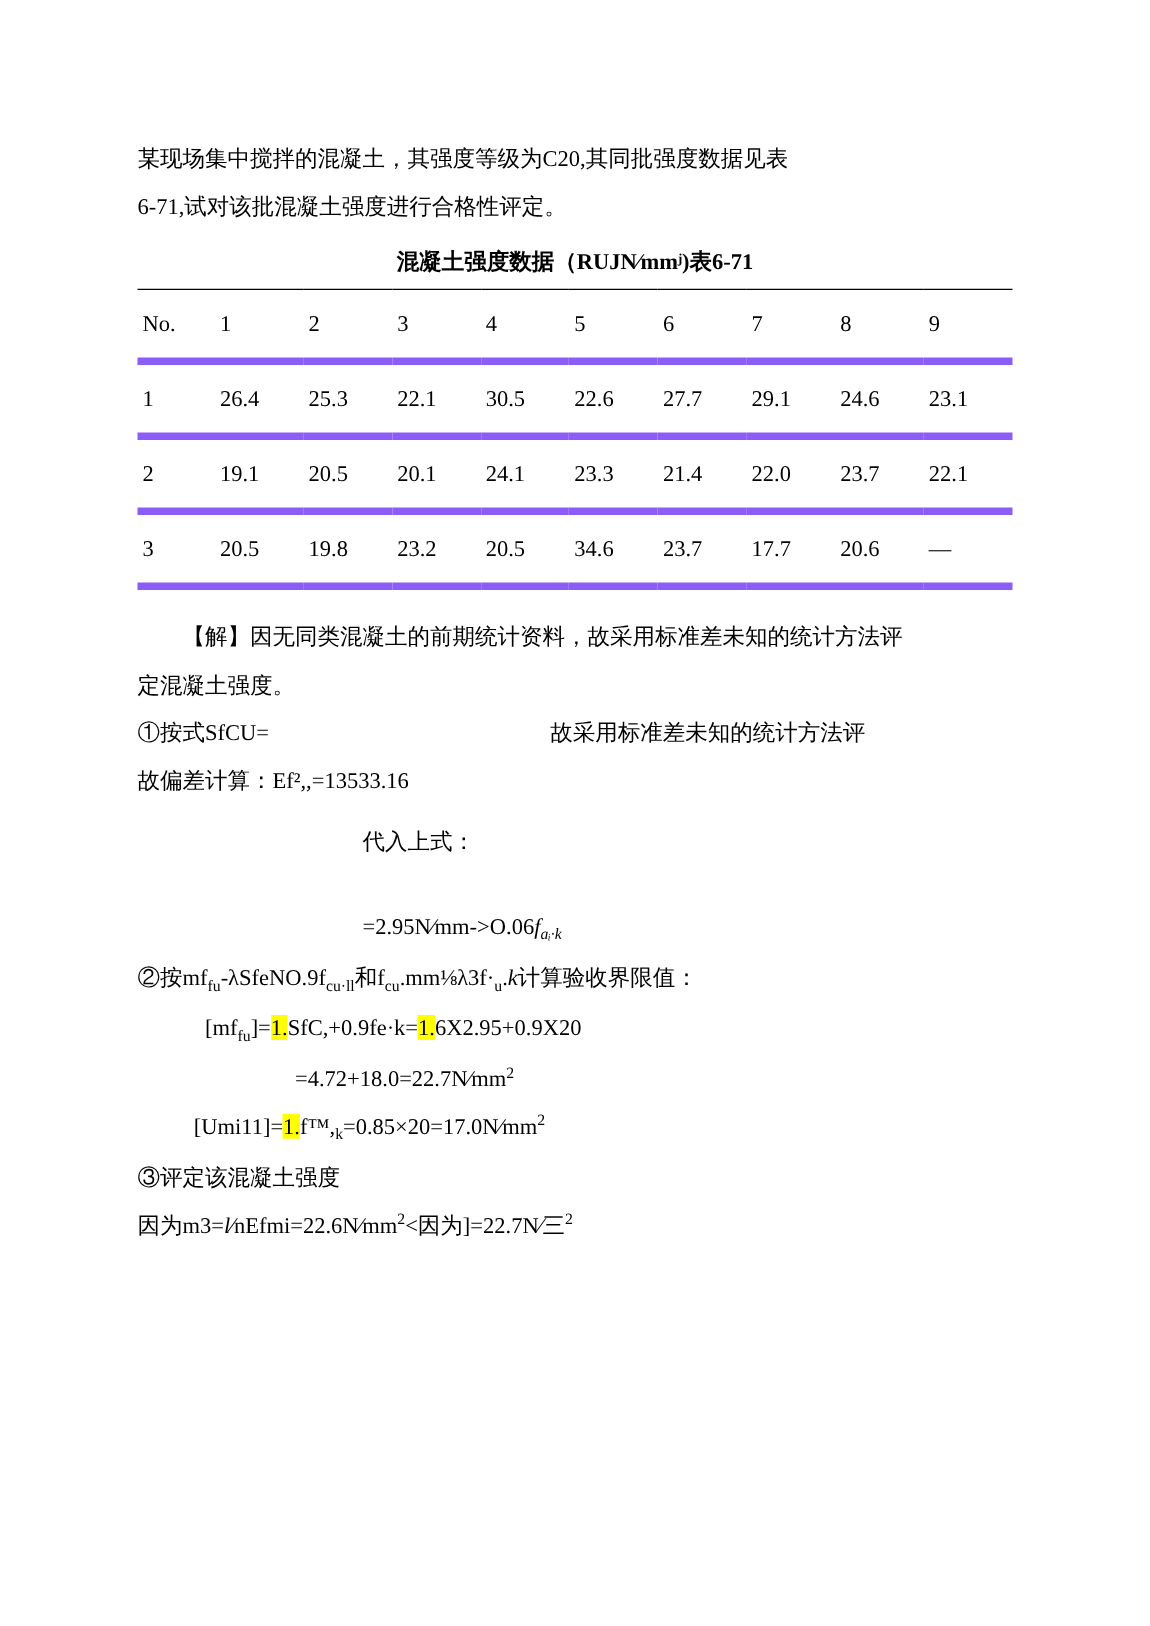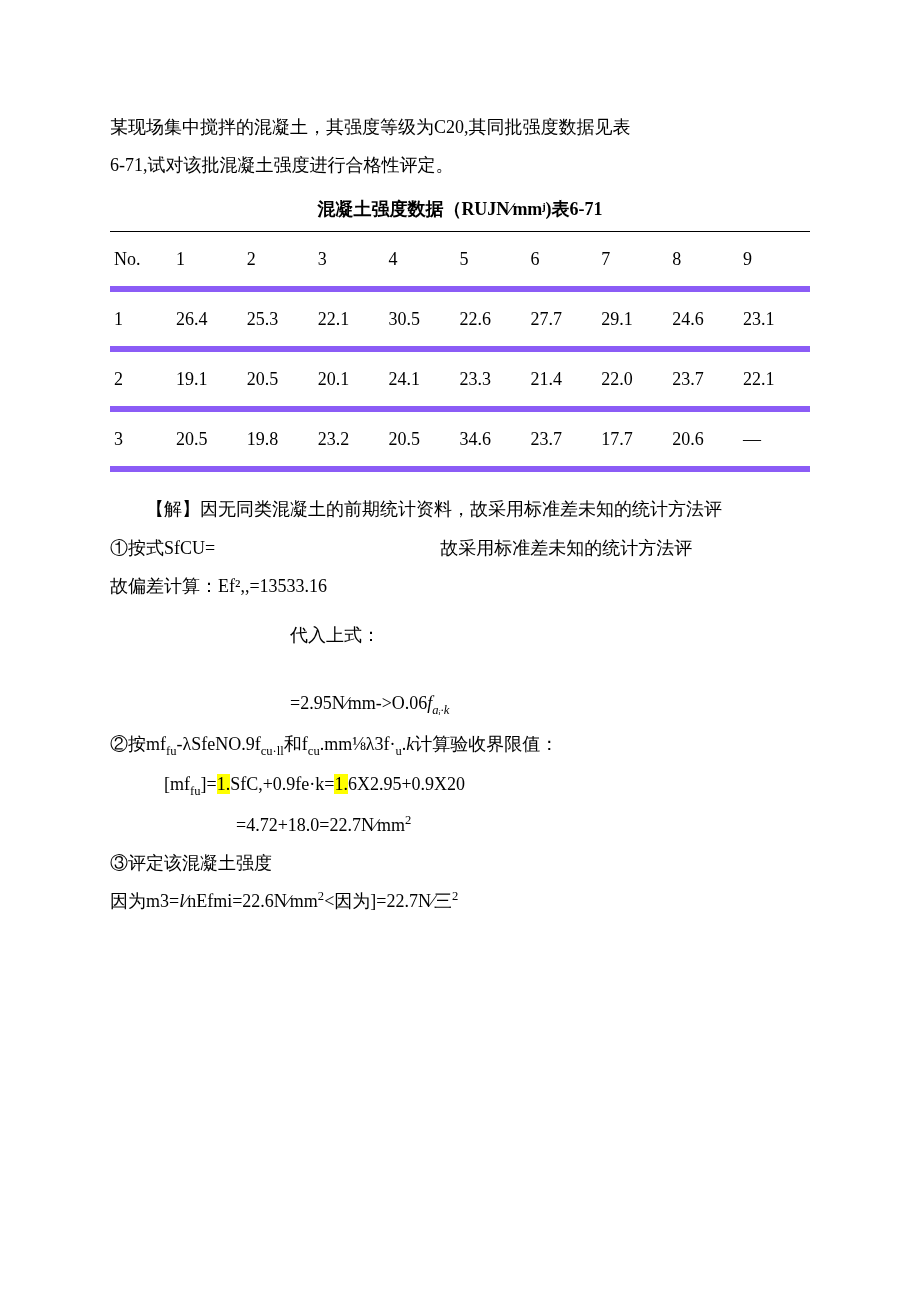--- a/index.html
+++ b/index.html
@@ -113,20 +113,21 @@
       <td>34.6</td>
       <td>23.7</td>
       <td>17.7</td>
       <td>20.6</td>
       <td>—</td>
     </tr>
   </tbody>
     </table>
 
   <p class="para indent">【解】因无同类混凝土的前期统计资料，故采用标准差未知的统计方法评</p>
+  <p class="para">定混凝土强度。</p>
 
   <p class="para">
     <span>①按式SfCU=</span>
     <span style="display:inline-block;width:12em;"></span>
     <span>故采用标准差未知的统计方法评</span>
   </p>
 
   <p class="para">故偏差计算：Ef²,,=13533.16</p>
 
 
@@ -143,20 +144,23 @@
   </p>
 
   <p class="para" style="margin-left:3em;">
     <span>[mf</span><span class="sub">fu</span><span>]=</span><span class="hl">1.</span><span>SfC,+0.9fe·k=</span><span class="hl">1.</span><span>6X2.95+0.9X20</span>
   </p>
 
   <p class="para" style="margin-left:7em;">
     <span>=4.72+18.0=22.7N∕mm</span><span class="sup">2</span>
   </p>
 
+  <p class="para" style="margin-left:2.5em;">
+    <span>[Umi11]=</span><span class="hl">1.</span><span>f™,</span><span class="sub">k</span><span>=0.85×20=17.0N∕mm</span><span class="sup">2</span>
+  </p>
 
   <p class="para">③评定该混凝土强度</p>
 
   <p class="para">
     <span>因为m3=</span><span class="italic">l</span><span>∕nEfmi=22.6N∕mm</span><span class="sup">2</span><span>&lt;因为]=22.7N∕三</span><span class="sup">2</span>
   </p>
 
 </div>
 
 </body></html>

